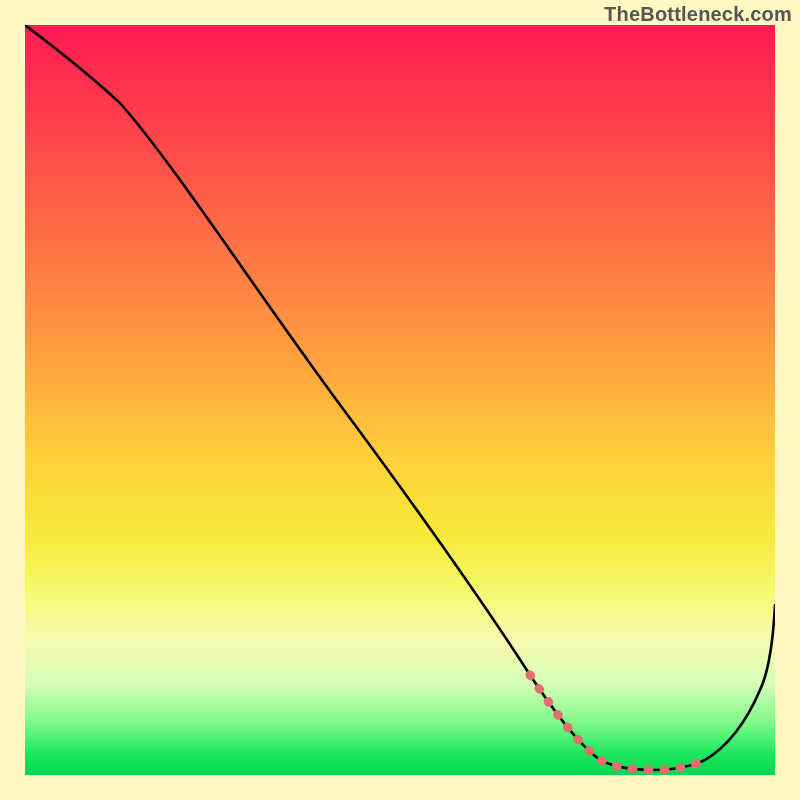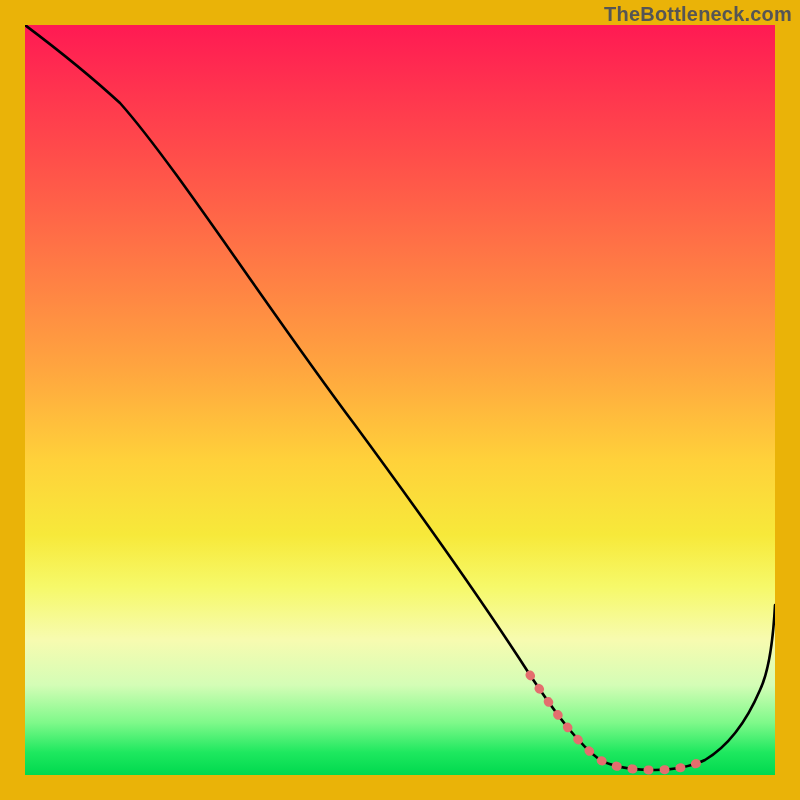--- a/index.html
+++ b/index.html
@@ -8,21 +8,21 @@
     width: 800px;
     height: 800px;
     background: #000000;
     overflow: hidden;
     font-family: Arial, Helvetica, sans-serif;
   }
   .stage {
     position: relative;
     width: 800px;
     height: 800px;
-    background: #eab308;
+    background: #fef9c3;
   }
   .plot {
     position: absolute;
     left: 25px;
     top: 25px;
     width: 750px;
     height: 750px;
   }
   .gradient {
     position: absolute;

